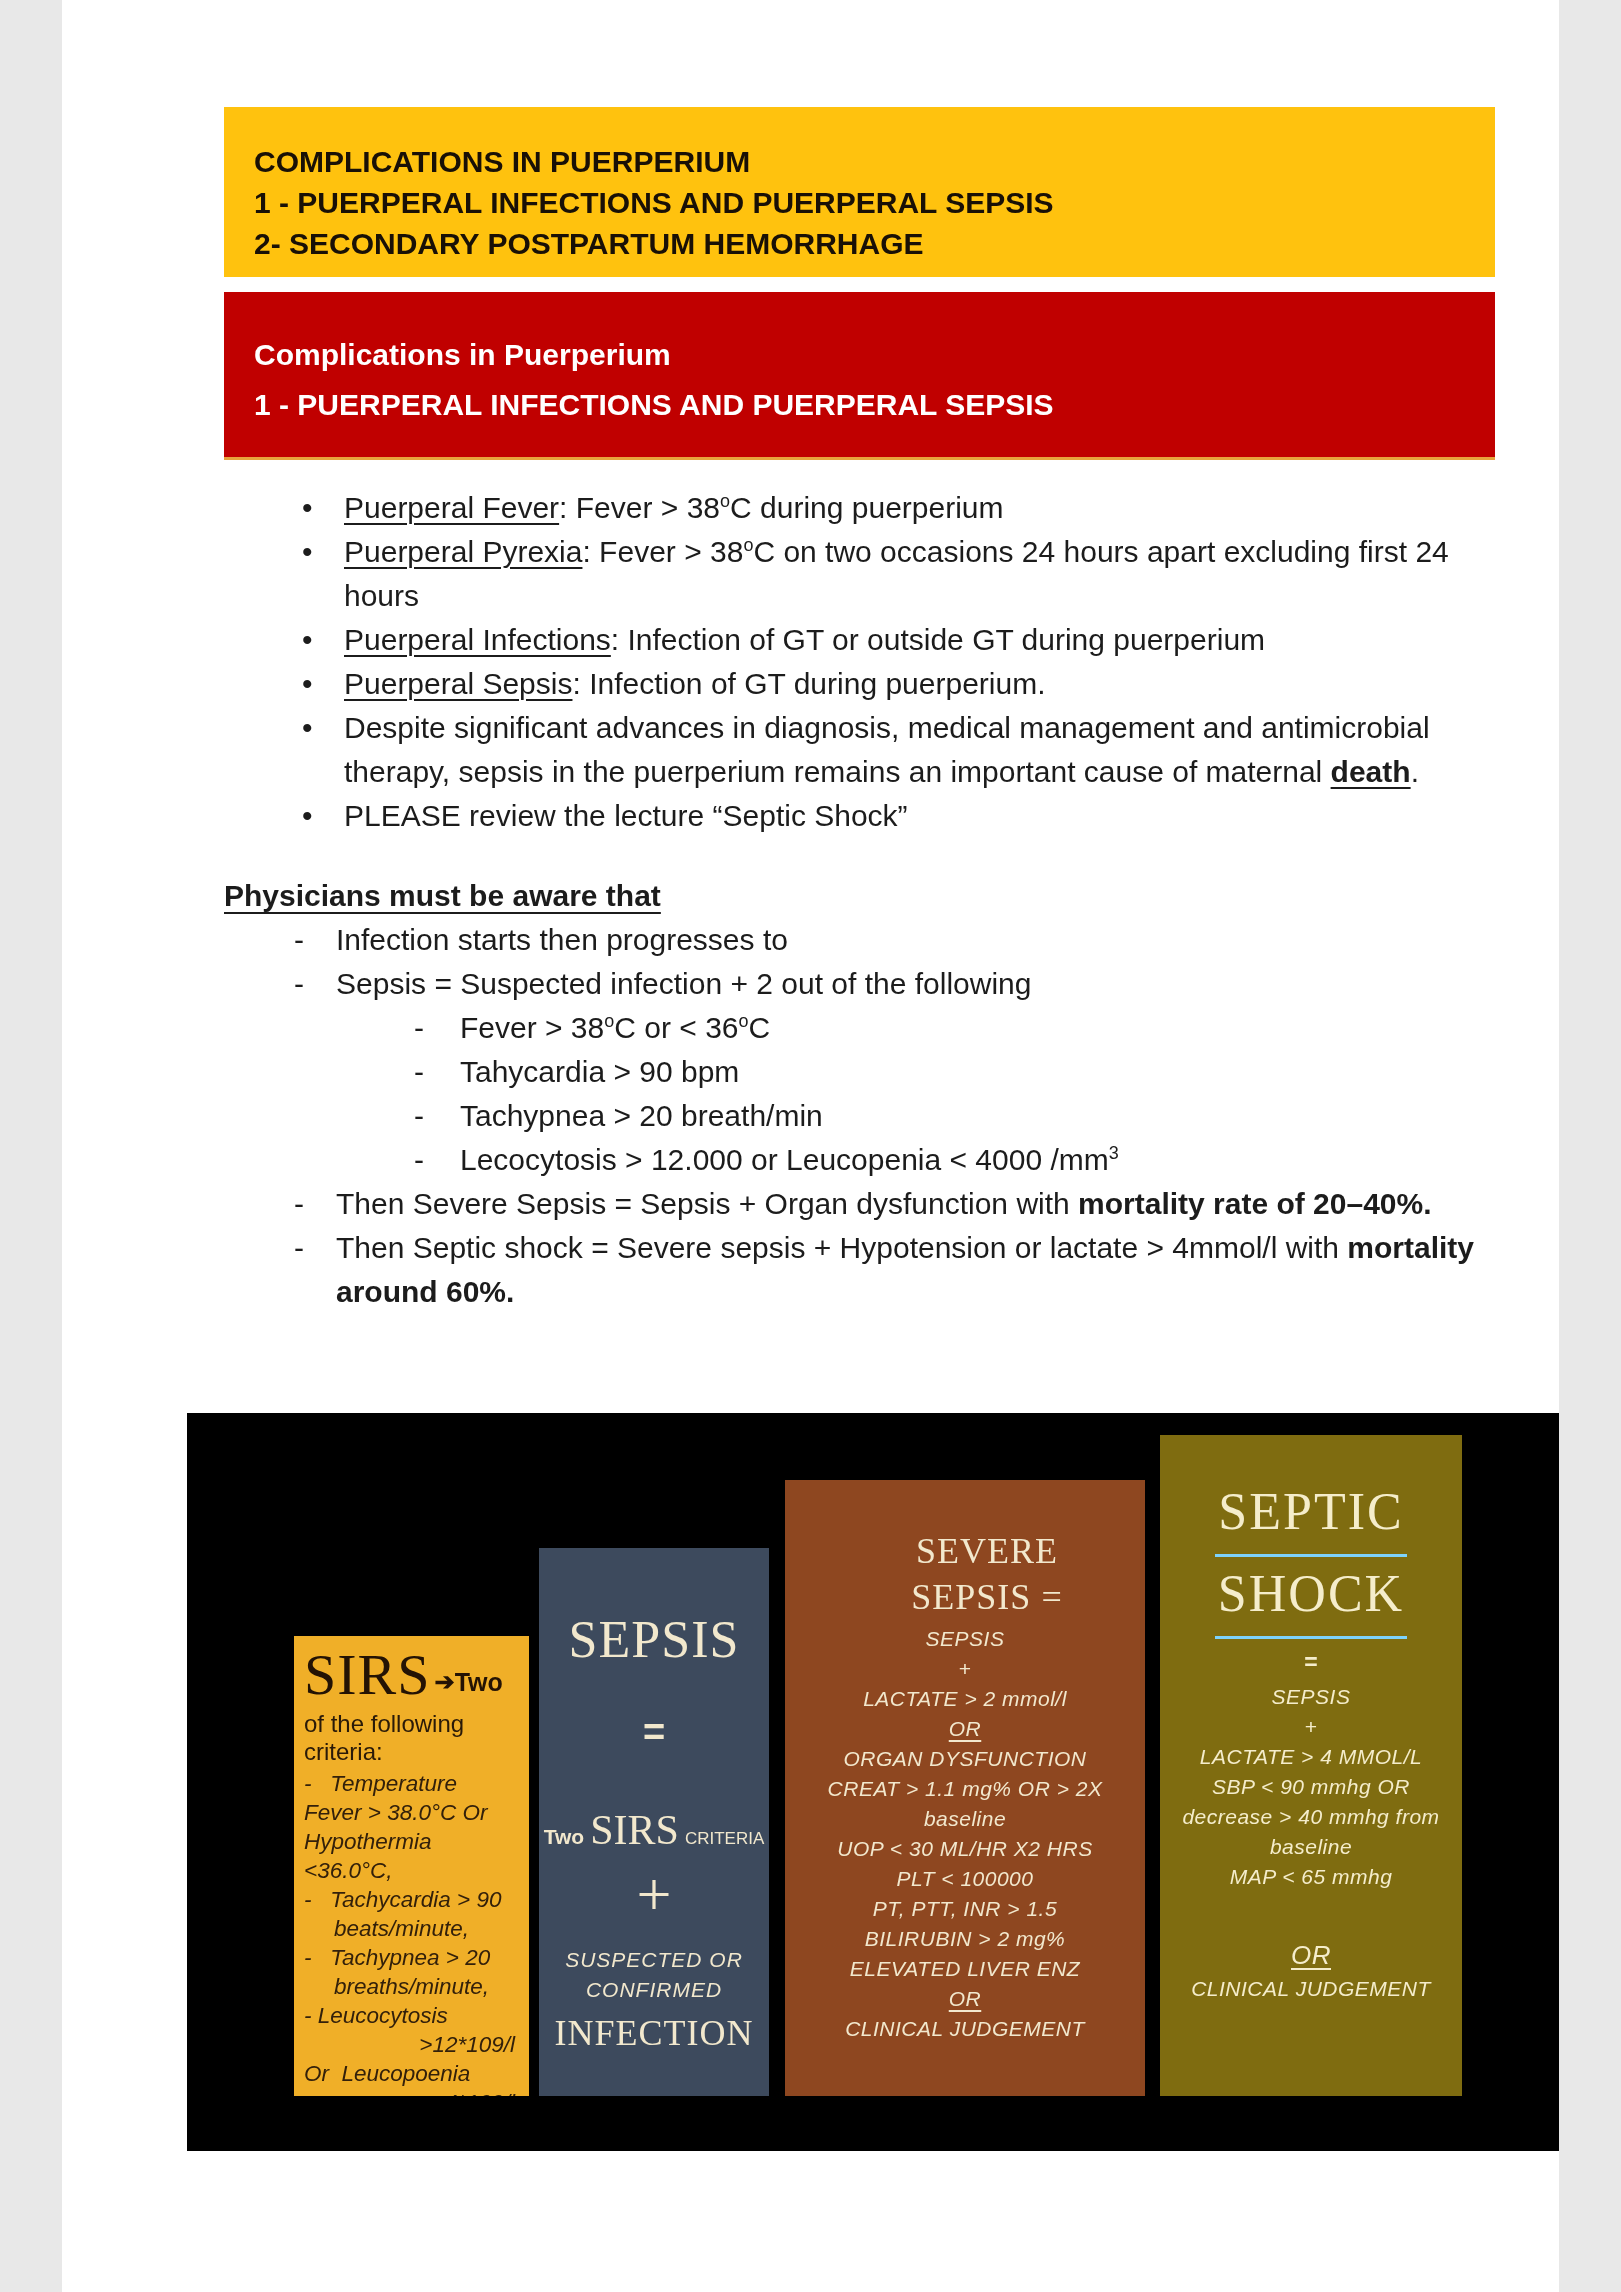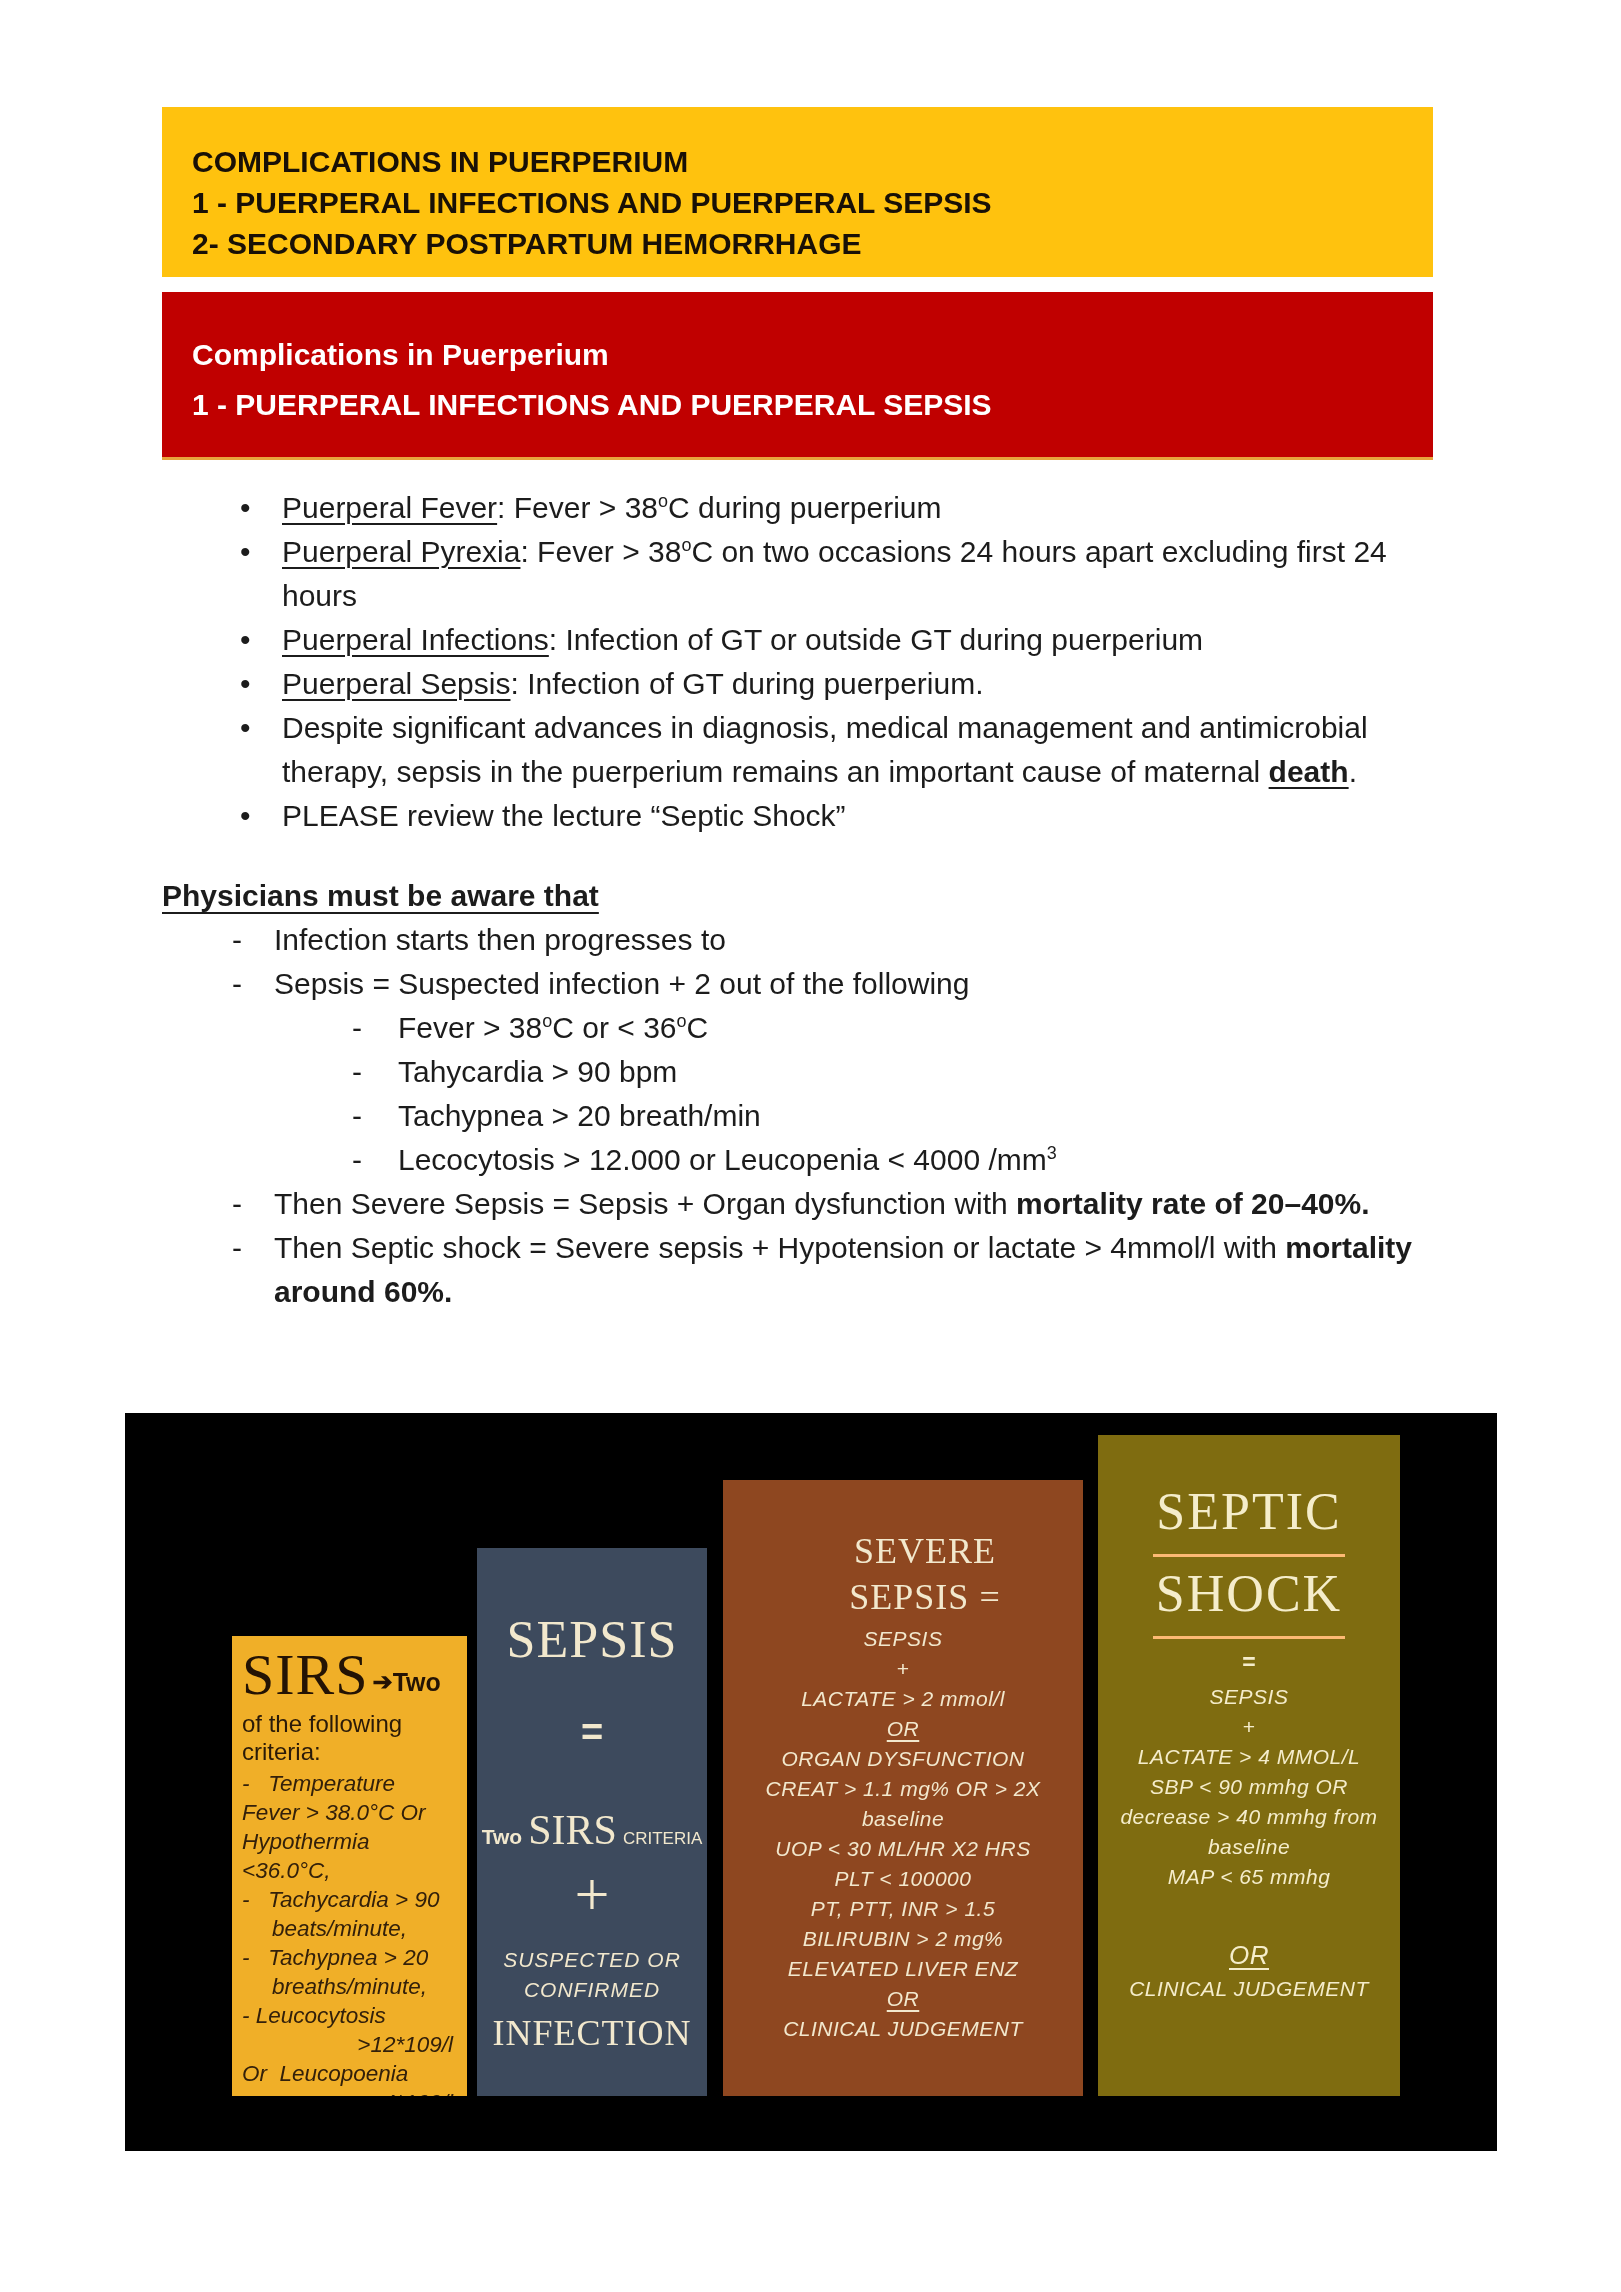--- a/index.html
+++ b/index.html
@@ -1,16 +1,16 @@
 <!DOCTYPE html>
 <html><head>
 <meta charset="utf-8">
 <style>
   html,body{margin:0;padding:0;background:#e8e8e8;}
-  .page{position:relative;width:1621px;height:2292px;background:#ffffff;
+  .page{position:relative;width:1497px;height:2292px;background:#ffffff;
         font-family:"Liberation Sans",sans-serif;overflow:hidden;margin:0 auto;}
 
   
   .banner{position:absolute;left:162px;width:1271px;box-sizing:border-box;padding:34px 20px 0 30px;}
   .banner .bline{font-weight:bold;font-size:30px;line-height:41px;color:#191006;}
   .banner-yellow{top:107px;height:170px;background:#FFC20E;}
   .banner-red{top:292px;height:168px;background:#C00000;border-bottom:3px solid #E8A33D;padding-top:38px;}
   .banner-red .bline{color:#ffffff;line-height:50px;}
 
   
@@ -61,21 +61,21 @@
   .severe{left:598px;top:67px;width:360px;height:616px;background:#8E4720;color:#F2E8CD;text-align:center;}
   .severe-title{font-family:"Liberation Serif",serif;font-size:36px;line-height:46px;margin-top:48px;letter-spacing:1px;padding-left:44px;}
   .severe-lines{margin-top:4px;}
   .dline{font-style:italic;font-size:21px;line-height:30px;letter-spacing:0.5px;}
   .dline.u{text-underline-offset:4px;}
   .dline.gap{height:44px;}
   .dline.big{font-size:26px;line-height:38px;}
 
   .septic{left:973px;top:22px;width:302px;height:661px;background:#7F6C10;color:#F5EDCB;text-align:center;}
   .septic-title{font-family:"Liberation Serif",serif;font-size:52px;line-height:74px;margin-top:40px;letter-spacing:2px;}
-  .septic-title .tline{display:inline-block;border-bottom:3px solid #fdba74;padding:0 3px 5px;}
+  .septic-title .tline{display:inline-block;border-bottom:3px solid #7dd3fc;padding:0 3px 5px;}
   .septic-eq{font-size:23px;font-weight:bold;margin-top:10px;}
   .septic-lines{margin-top:6px;}
 
   .pageno{position:absolute;top:2186px;left:0;width:100%;text-align:center;
           font-size:31px;font-weight:bold;color:#111111;}
 </style>
 </head>
 <body>
 
 <div class="page">

